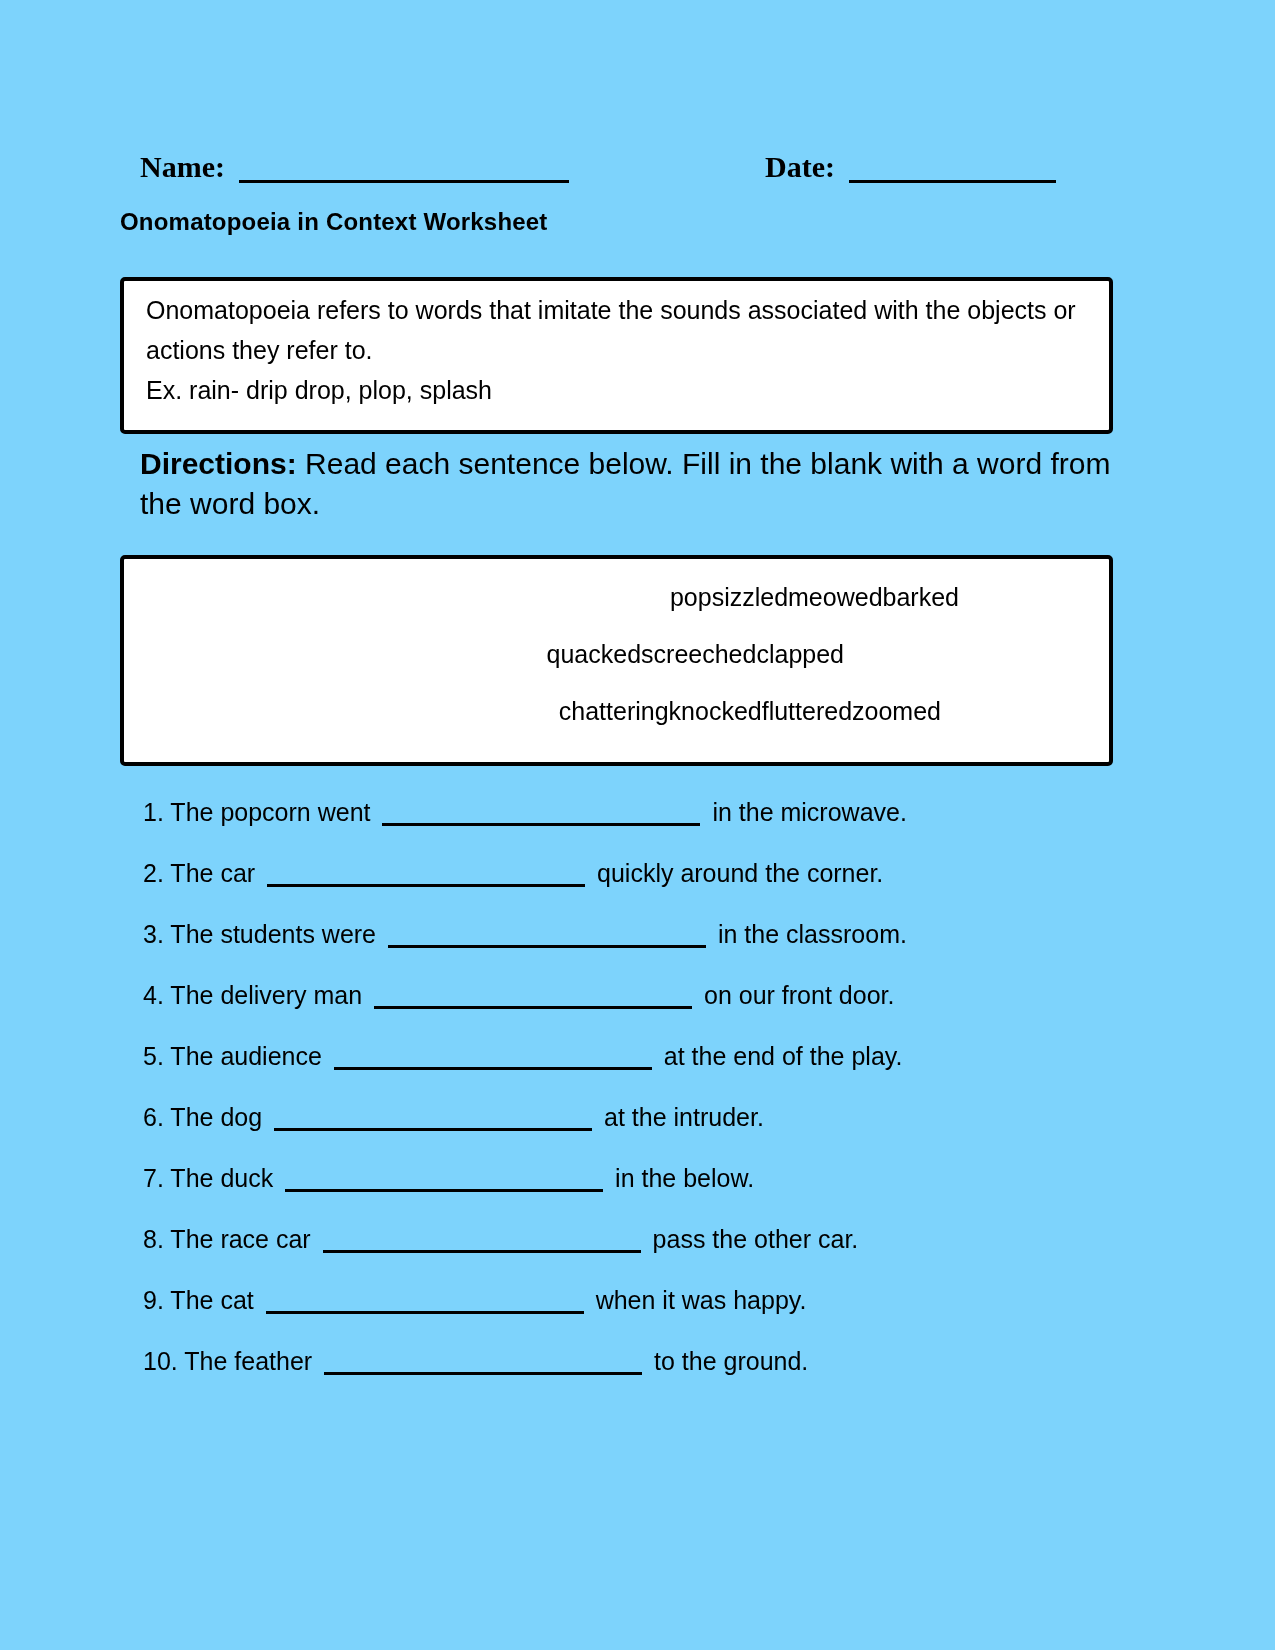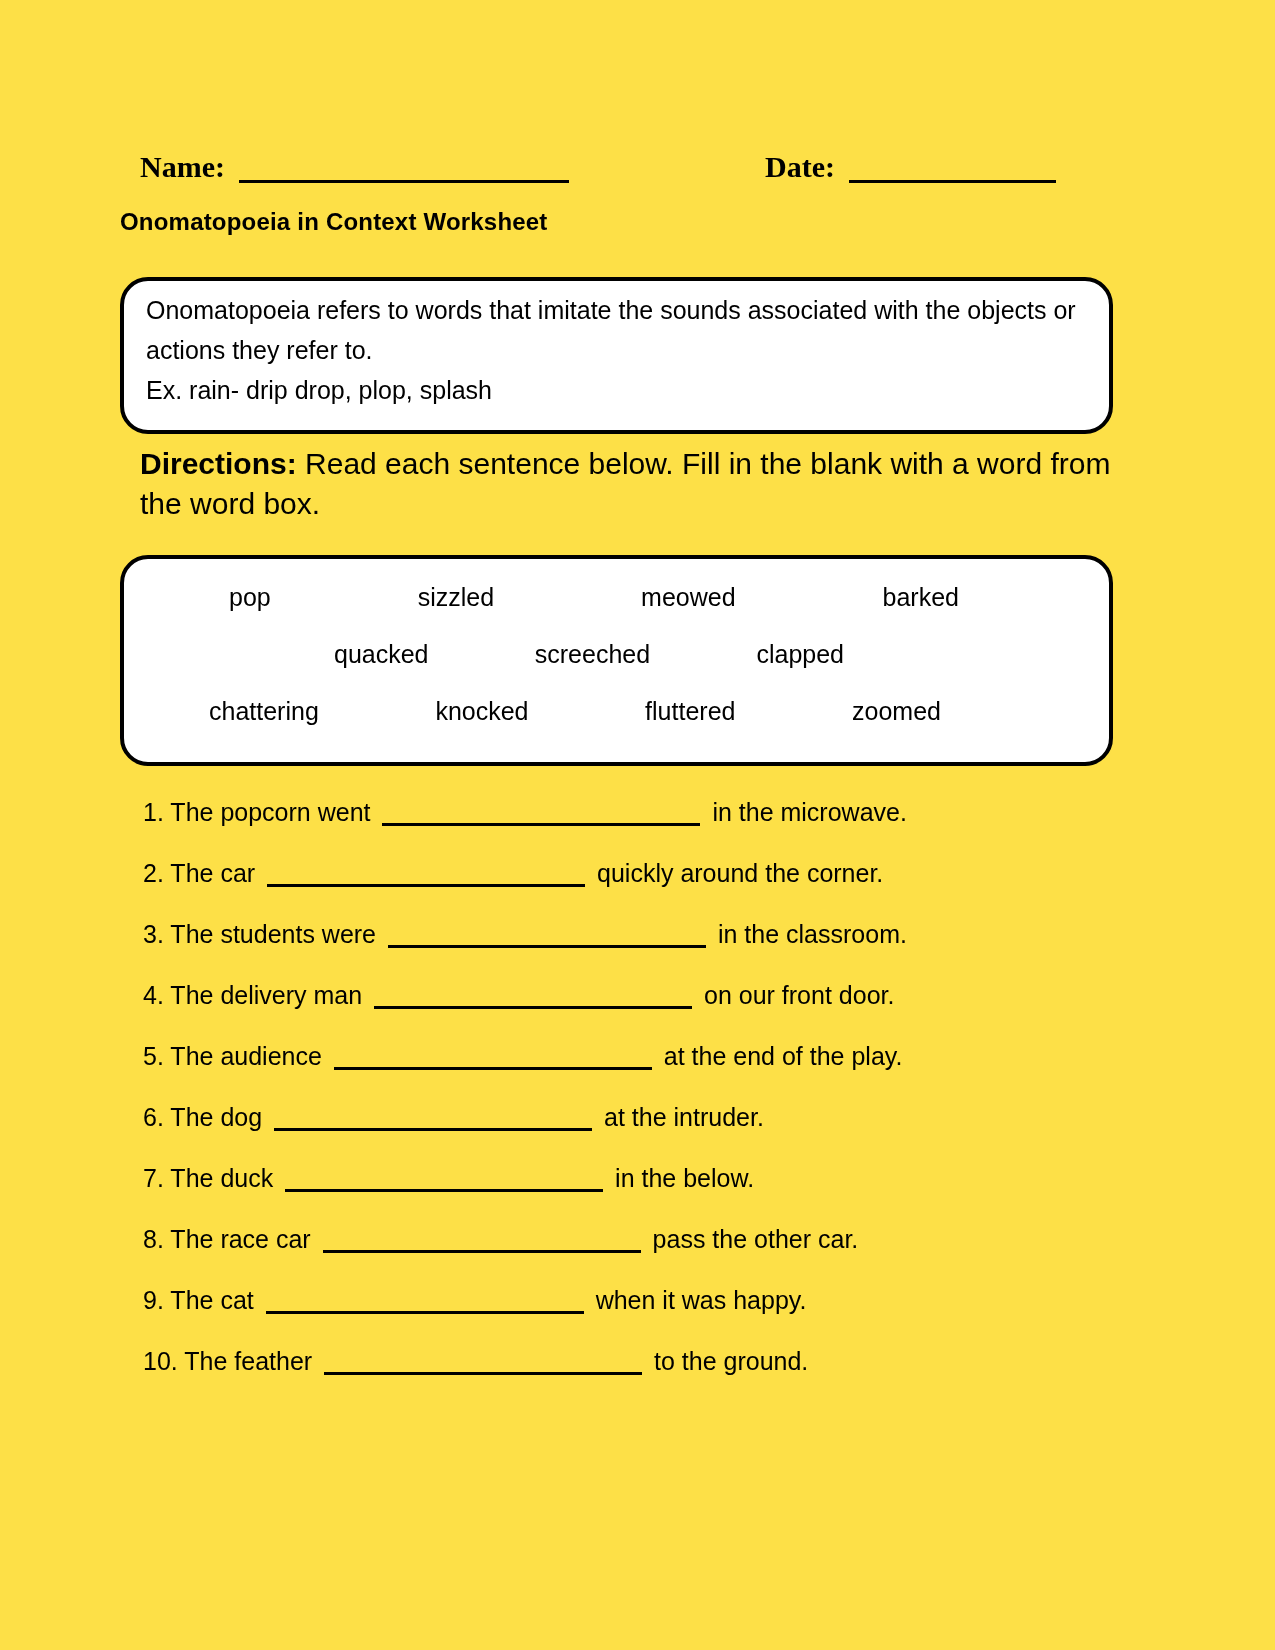--- a/index.html
+++ b/index.html
@@ -1,20 +1,20 @@
 <!DOCTYPE html>
 <html><head>
 <meta charset="utf-8">
 <style>
   html, body { margin: 0; padding: 0; background: #ffffff; }
   .page {
     position: relative;
     width: 1275px;
     height: 1650px;
-    background: #fde047;
+    background: #7dd3fc;
     color: #000000;
     font-family: "Liberation Sans", sans-serif;
     overflow: hidden;
   }
 
   
   .header-row {
     position: absolute;
     top: 150px; left: 140px; right: 100px;
     height: 44px;
@@ -42,21 +42,21 @@
     font-weight: bold;
     letter-spacing: 0.2px;
   }
 
   
   .round-box {
     position: absolute;
     left: 120px;
     width: 993px;
     border: 4px solid #000;
-    border-radius: 28px;
+    border-radius: 5px;
     box-sizing: border-box;
     background: #fff;
   }
   .def-box {
     top: 277px;
     height: 157px;
     padding: 9px 16px 0 22px;
     font-size: 25px;
     line-height: 40px;
   }
@@ -73,21 +73,21 @@
 
   
   .word-box {
     top: 555px;
     height: 211px;
     padding-top: 10px;
     font-size: 25px;
   }
   .wrow {
     display: flex;
-    justify-content: space-between;
+    justify-content: flex-end;
     align-items: center;
     height: 57px;
   }
   .wrow-1 { padding: 0 150px 0 105px; }
   .wrow-2 { padding: 0 265px 0 210px; }
   .wrow-3 { padding: 0 168px 0 85px; }
   .word { white-space: nowrap; }
 
   
   .sentences {

